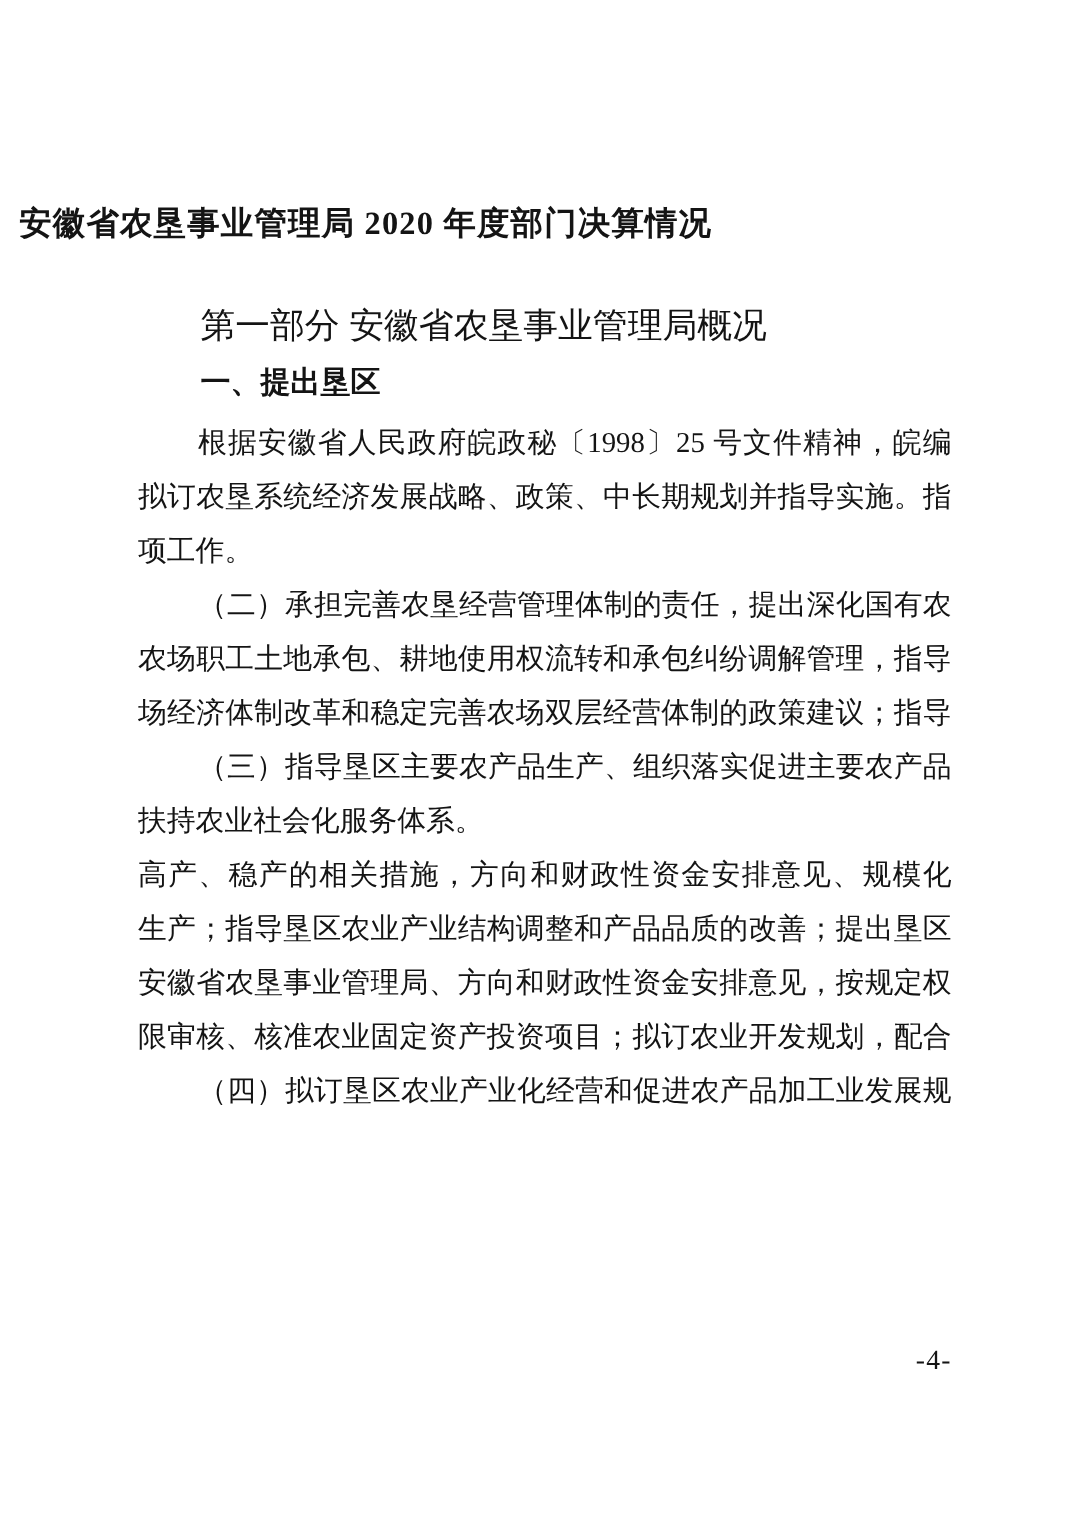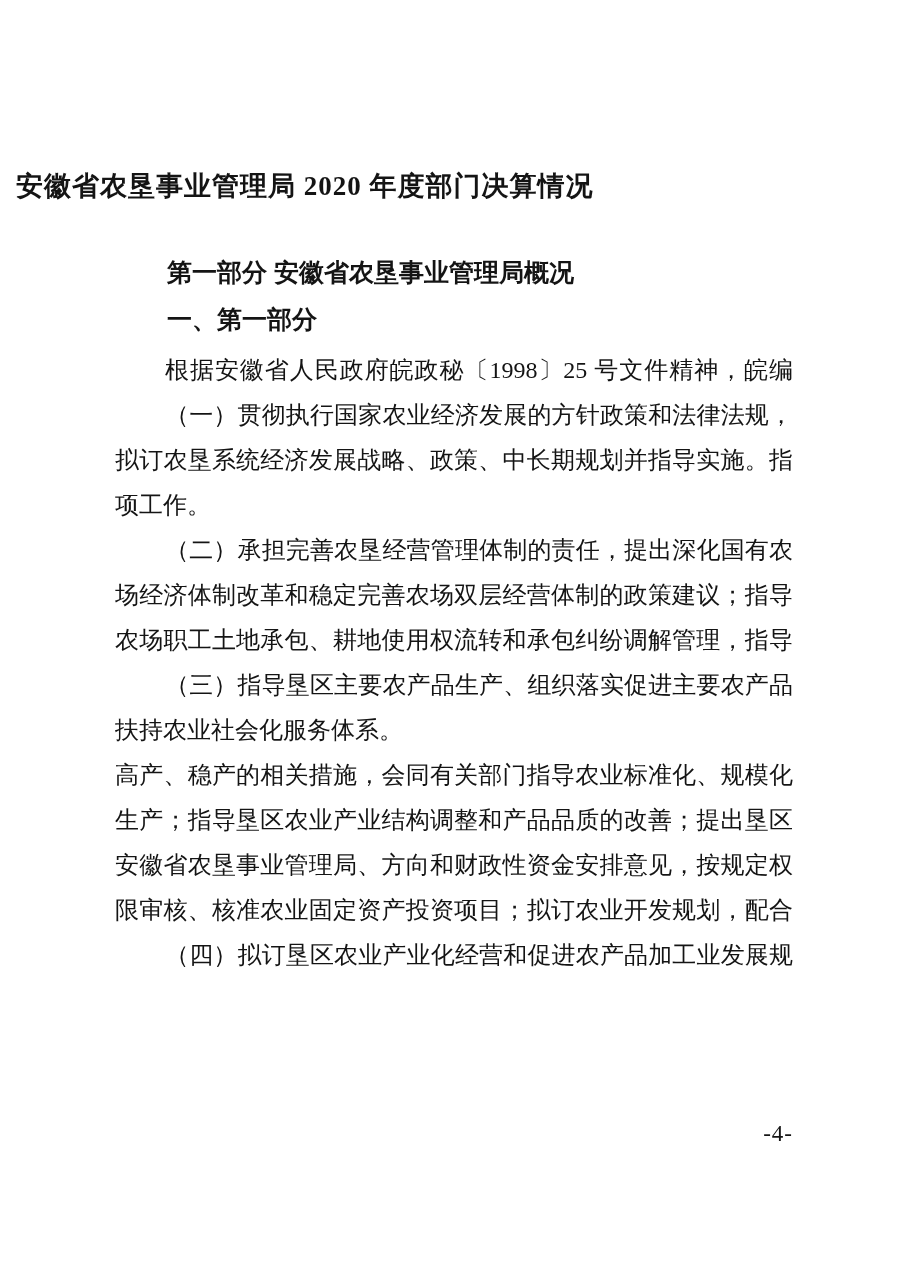--- a/index.html
+++ b/index.html
@@ -28,22 +28,22 @@
     line-height: 44px;
     font-family: "Liberation Serif", "DejaVu Serif", serif;
     margin-left: 16px;
   }
   .section-heading {
     position: absolute;
     top: 250px;
     left: 115px;
     width: 678px;
     text-indent: 52px;
-    font-size: 25px;
-    font-weight: bold;
+    font-size: 29px;
+    font-weight: normal;
     line-height: 45px;
     font-family: "Liberation Sans", "DejaVu Sans", sans-serif;
   }
   .subsection-heading {
     position: absolute;
     top: 297px;
     left: 115px;
     width: 678px;
     text-indent: 52px;
     font-size: 25px;
@@ -84,33 +84,32 @@
 </style>
 </head>
 <body>
 
 <div class="page">
 
   <div class="doc-title">安徽省农垦事业管理局 2020 年度部门决算情况</div>
 
   <div class="section-heading">第一部分 安徽省农垦事业管理局概况</div>
 
-  <div class="subsection-heading">一、第一部分</div>
+  <div class="subsection-heading">一、提出垦区</div>
 
   <div class="body-text">
     <div class="line indent fill">根据安徽省人民政府皖政秘〔1998〕25 号文件精神，皖编办</div>
-    <div class="line indent fill">（一）贯彻执行国家农业经济发展的方针政策和法律法规，</div>
     <div class="line fill">拟订农垦系统经济发展战略、政策、中长期规划并指导实施。指</div>
     <div class="line">项工作。</div>
     <div class="line indent fill">（二）承担完善农垦经营管理体制的责任，提出深化国有农</div>
+    <div class="line fill">农场职工土地承包、耕地使用权流转和承包纠纷调解管理，指导</div>
     <div class="line fill">场经济体制改革和稳定完善农场双层经营体制的政策建议；指导</div>
-    <div class="line fill">农场职工土地承包、耕地使用权流转和承包纠纷调解管理，指导</div>
     <div class="line indent fill">（三）指导垦区主要农产品生产、组织落实促进主要农产品</div>
     <div class="line">扶持农业社会化服务体系。</div>
-    <div class="line fill">高产、稳产的相关措施，会同有关部门指导农业标准化、规模化</div>
+    <div class="line fill">高产、稳产的相关措施，方向和财政性资金安排意见、规模化</div>
     <div class="line fill">生产；指导垦区农业产业结构调整和产品品质的改善；提出垦区</div>
     <div class="line fill">安徽省农垦事业管理局、方向和财政性资金安排意见，按规定权</div>
     <div class="line fill">限审核、核准农业固定资产投资项目；拟订农业开发规划，配合</div>
     <div class="line indent fill">（四）拟订垦区农业产业化经营和促进农产品加工业发展规</div>
   </div>
 
   <div class="page-number">-4-</div>
 
 </div>
 

